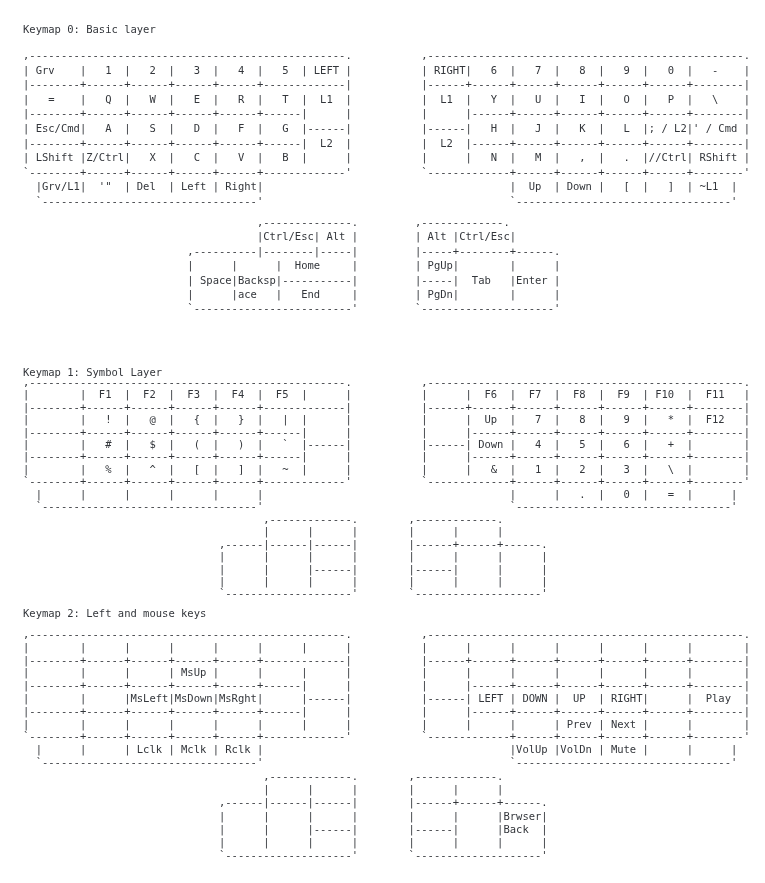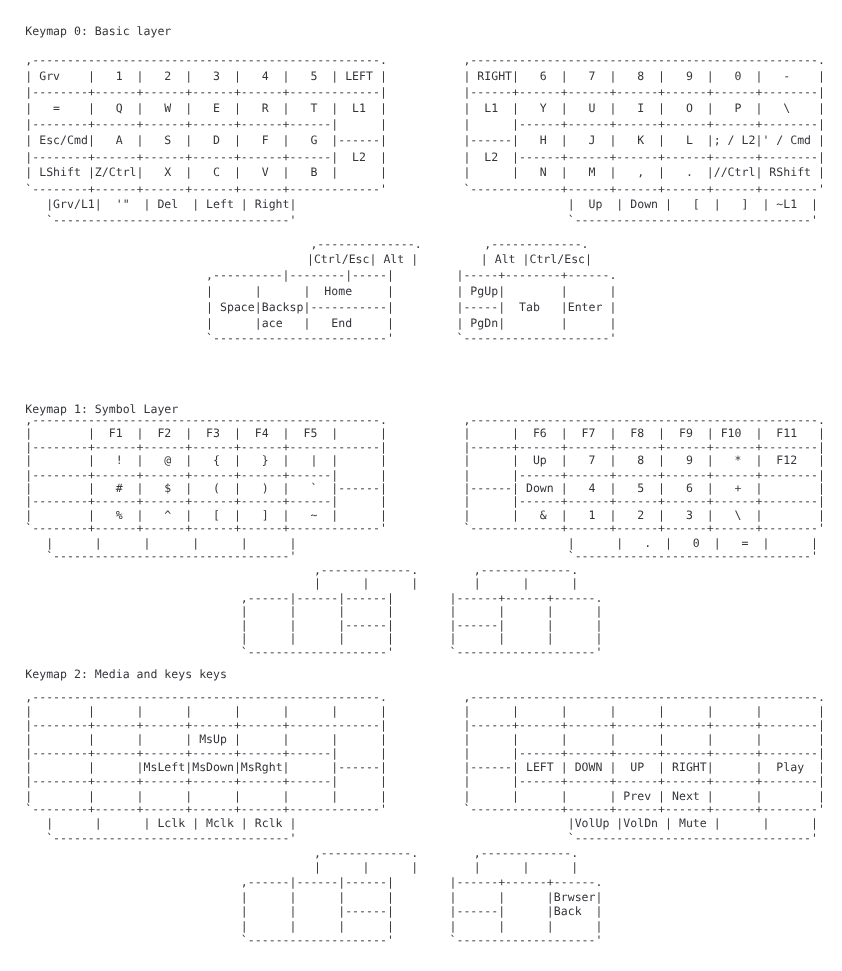--- a/index.html
+++ b/index.html
@@ -12,21 +12,20 @@
   .doc { position: absolute; inset: 0; }
   .ttl, .art {
     position: absolute;
     left: 23px;
     margin: 0;
     font-family: "DejaVu Sans Mono", "Liberation Mono", monospace;
     font-size: 10.5px;
     font-weight: normal;
     color: #33363b;
     white-space: pre;
-    text-align: center;
   }
   .ttl { line-height: 14px; }
 </style>
 </head>
 <body>
 
 <div class="doc">
 
   <div class="ttl" style="top:22px">Keymap 0: Basic layer</div>
   <pre class="art" style="top:48px; line-height:14.6px">,--------------------------------------------------.           ,--------------------------------------------------.
@@ -61,21 +60,21 @@
   |      |      |      |      |      |                                       |      |   .  |   0  |   =  |      |
   `----------------------------------'                                       `----------------------------------'</pre>
   <pre class="art" style="top:513px; line-height:12.4px">                                      ,-------------.        ,-------------.
                                       |      |      |        |      |      |
                                ,------|------|------|        |------+------+------.
                                |      |      |      |        |      |      |      |
                                |      |      |------|        |------|      |      |
                                |      |      |      |        |      |      |      |
                                `--------------------'        `--------------------'</pre>
 
-  <div class="ttl" style="top:606px">Keymap 2: Media and keys keys</div>
+  <div class="ttl" style="top:606px">Keymap 2: Left and mouse keys</div>
   <pre class="art" style="top:628px; line-height:12.8px">,--------------------------------------------------.           ,--------------------------------------------------.
 |        |      |      |      |      |      |      |           |      |      |      |      |      |      |        |
 |--------+------+------+------+------+-------------|           |------+------+------+------+------+------+--------|
 |        |      |      | MsUp |      |      |      |           |      |      |      |      |      |      |        |
 |--------+------+------+------+------+------|      |           |      |------+------+------+------+------+--------|
 |        |      |MsLeft|MsDown|MsRght|      |------|           |------| LEFT | DOWN |  UP  | RIGHT|      |  Play  |
 |--------+------+------+------+------+------|      |           |      |------+------+------+------+------+--------|
 |        |      |      |      |      |      |      |           |      |      |      | Prev | Next |      |        |
 `--------+------+------+------+------+-------------'           `-------------+------+------+------+------+--------'
   |      |      | Lclk | Mclk | Rclk |                                       |VolUp |VolDn | Mute |      |      |

